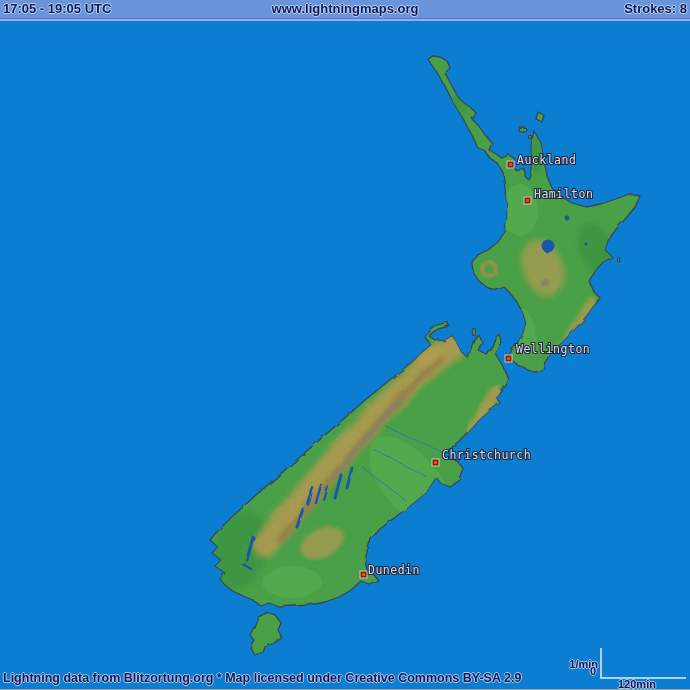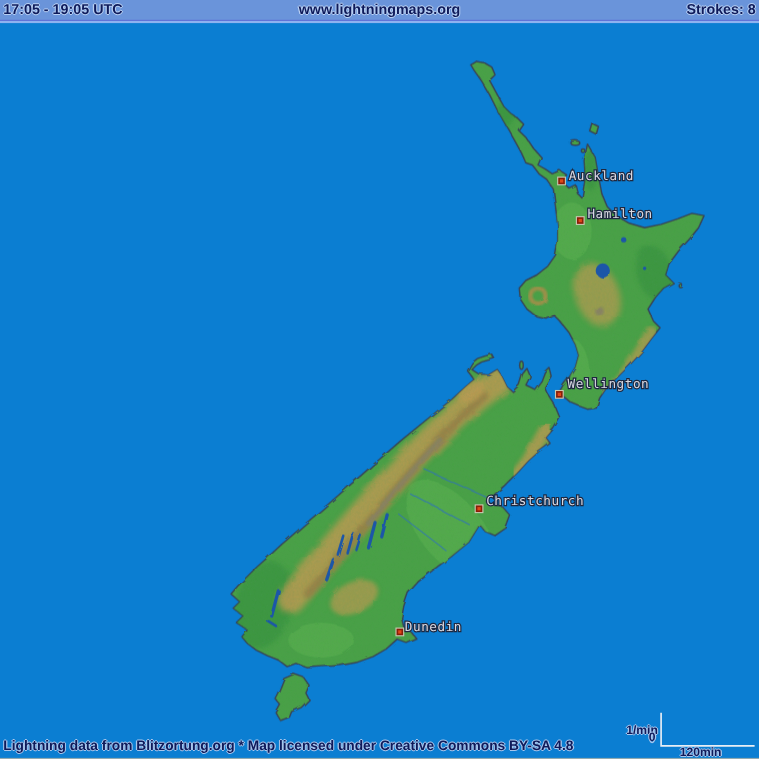--- a/index.html
+++ b/index.html
@@ -187,16 +187,16 @@
 
   <div class="legend" style="left:560px;top:640px;width:130px;height:50px;">
     <svg width="130" height="50" style="position:absolute;left:0;top:0;">
       <path d="M41,8 L41,38 L126,38" fill="none" stroke="#e9eef5" stroke-width="1.5"></path>
     </svg>
     <div class="legendlabel" style="right:92px;top:18px;">1/min</div>
     <div class="legendlabel" style="right:94px;top:25px;">0</div>
     <div class="legendlabel" style="left:58px;top:38px;">120min</div>
   </div>
 
-  <div class="credit">Lightning data from Blitzortung.org  *  Map licensed under Creative Commons BY-SA 4.8</div>
+  <div class="credit">Lightning data from Blitzortung.org  *  Map licensed under Creative Commons BY-SA 2.9</div>
 
   <div class="bottom-edge"></div>
 </div>
 
 </body></html>

